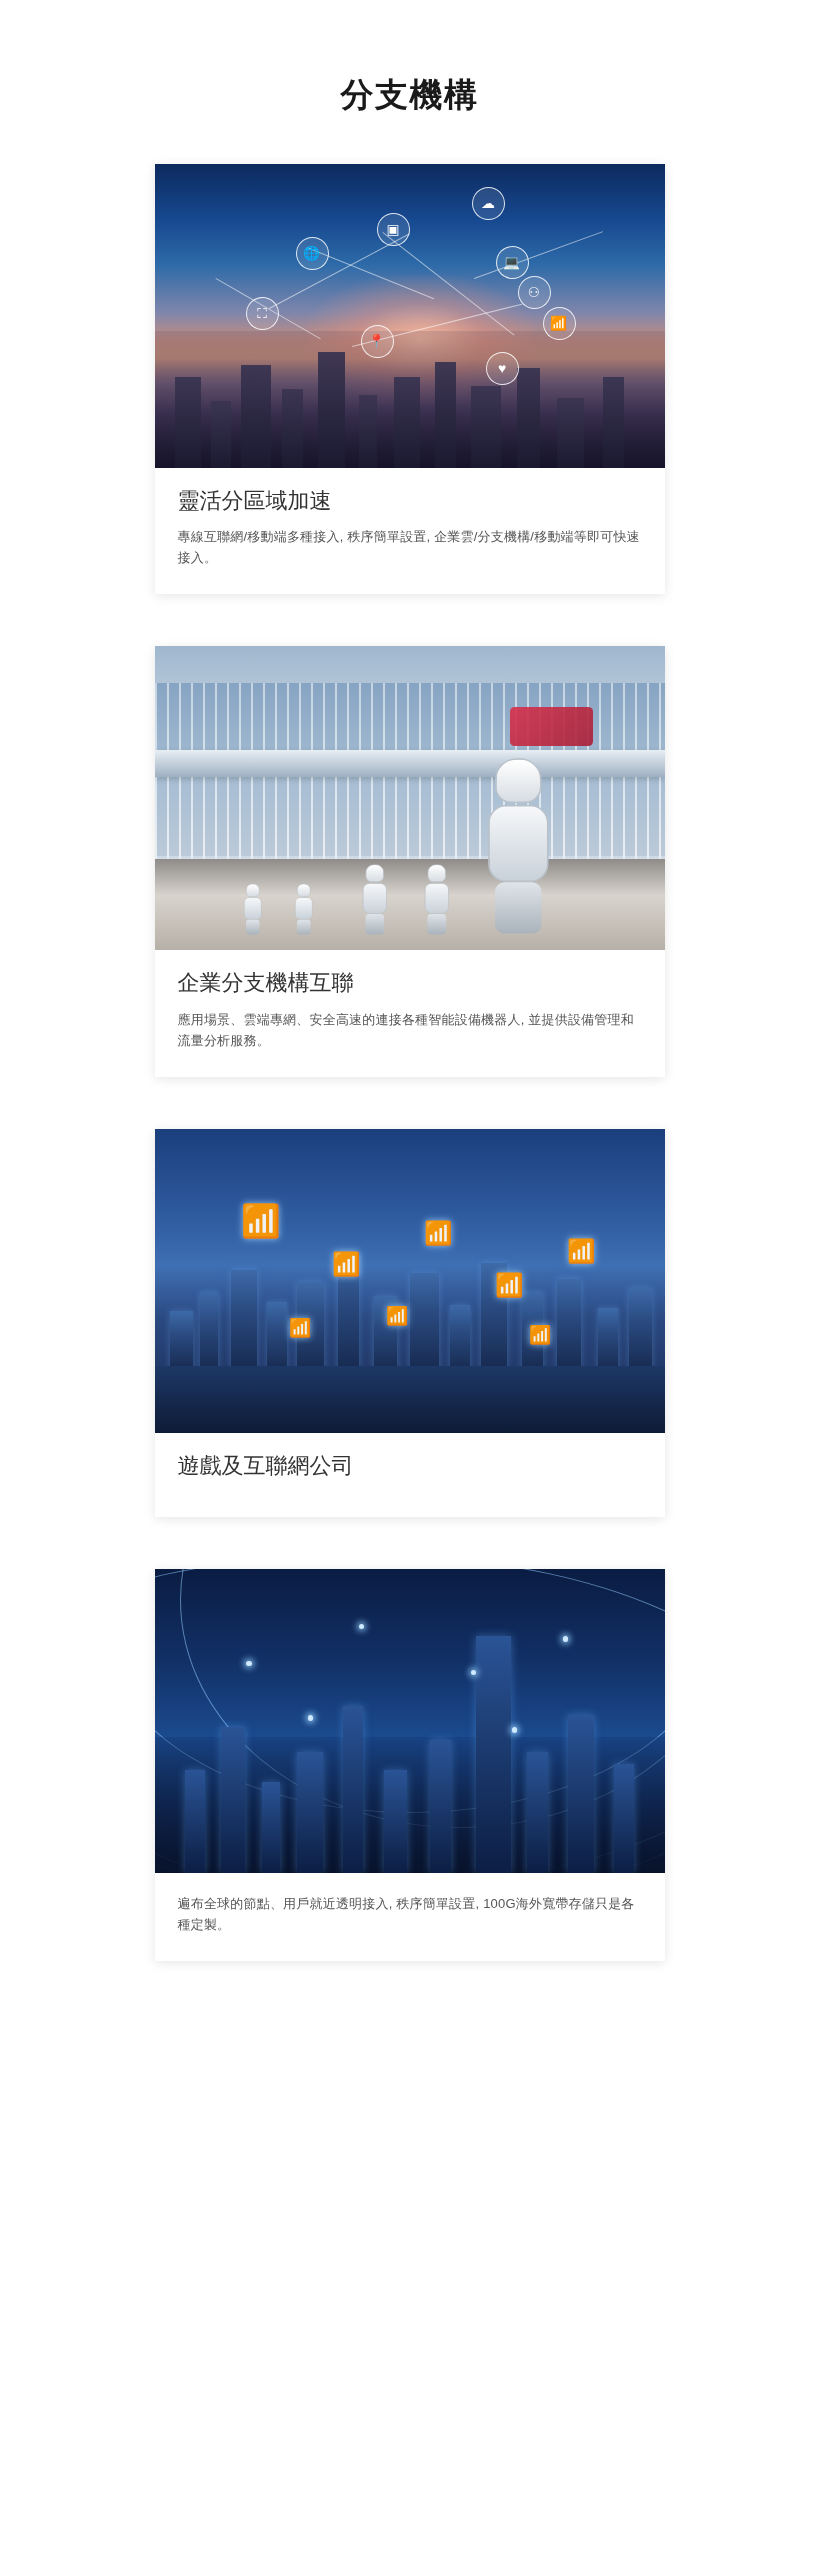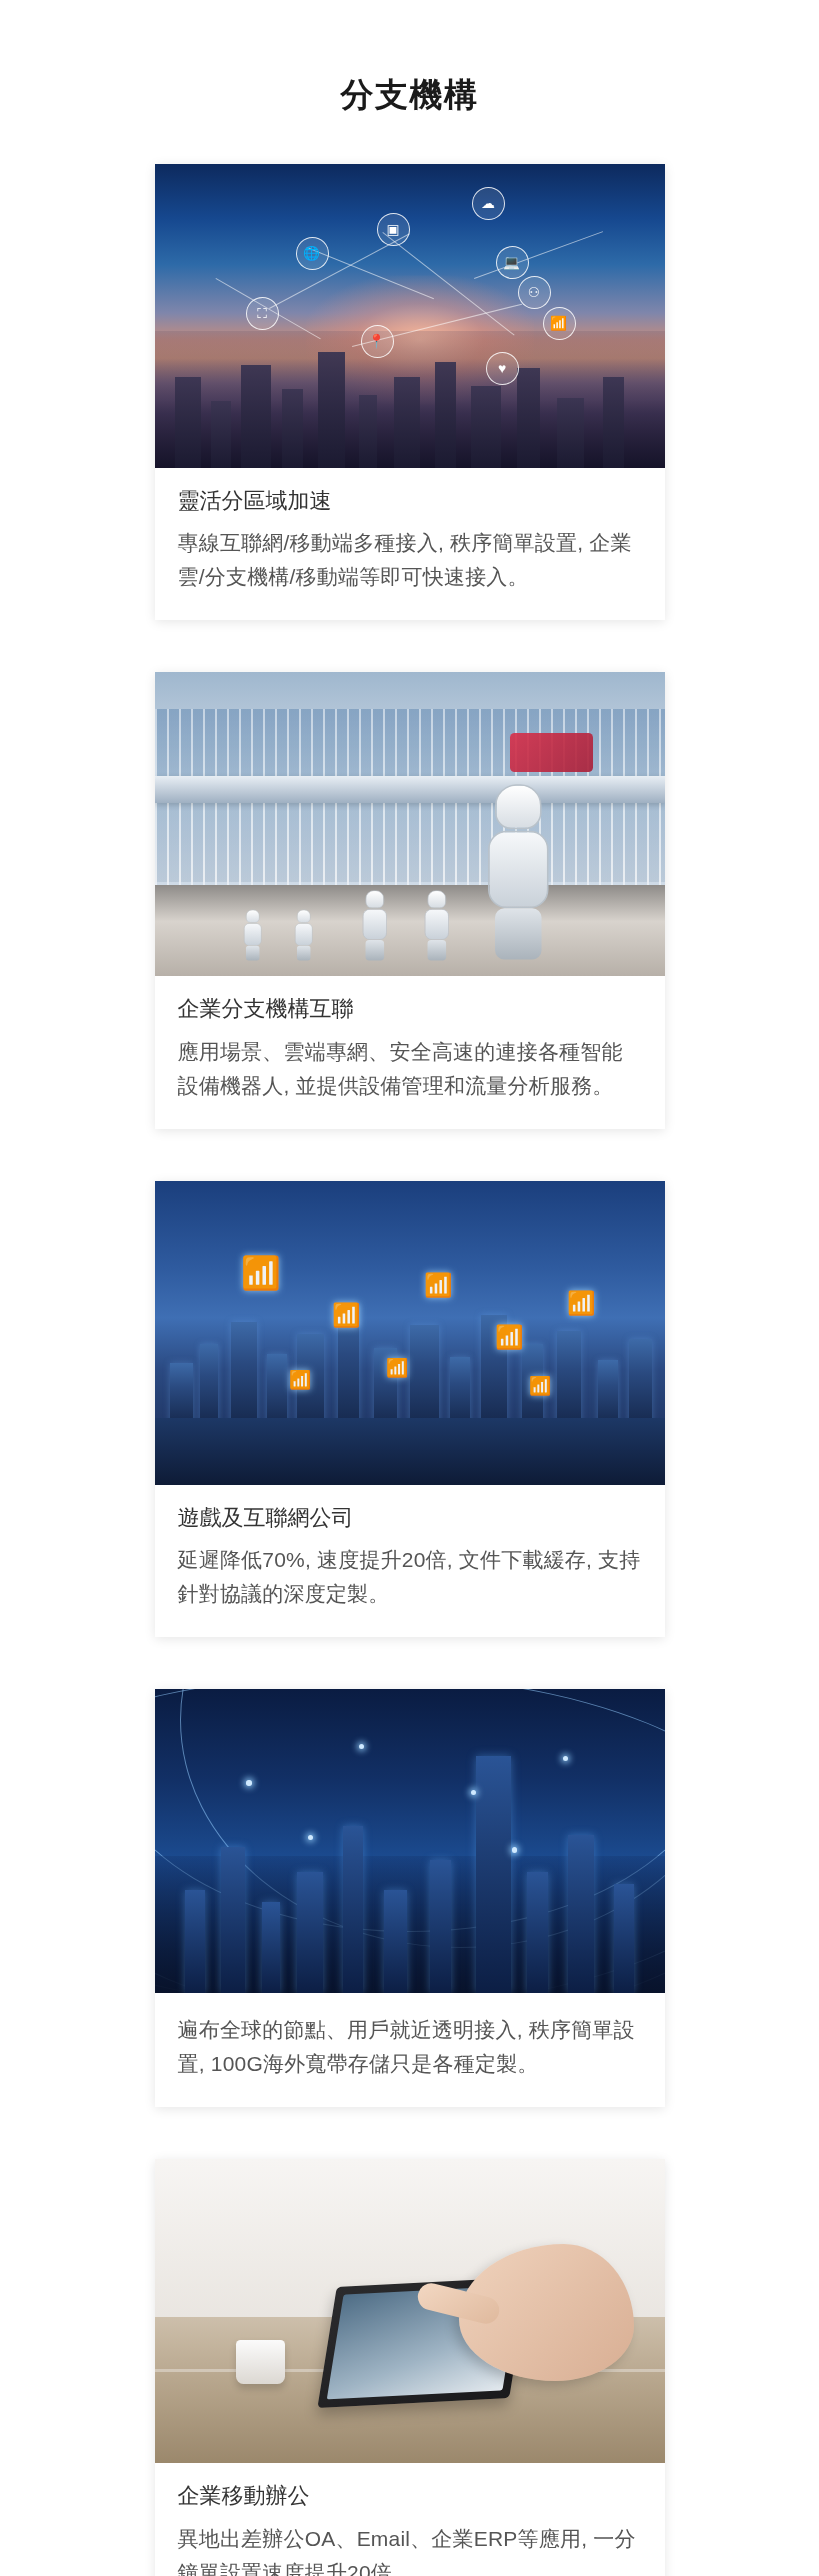--- a/index.html
+++ b/index.html
@@ -49,21 +49,21 @@
 
   .card-title {
     font-size: 22px;
     color: #333333;
     font-weight: 400;
     margin-bottom: 12px;
     line-height: 1.2;
   }
 
   .card-desc {
-    font-size: 21px;
+    font-size: 13px;
     color: #555555;
     line-height: 1.62;
     letter-spacing: 0.2px;
   }
 
   
   .img-network {
     background:
       linear-gradient(to bottom,
         #0d2a5e 0%, #16488f 18%, #2d6aa8 33%,
@@ -362,21 +362,20 @@
       <div class="wifi" style="left:34%;top:40%;">📶</div>
       <div class="wifi" style="left:52%;top:30%;">📶</div>
       <div class="wifi" style="left:66%;top:47%;">📶</div>
       <div class="wifi" style="left:80%;top:36%;">📶</div>
       <div class="wifi" style="left:44%;top:58%;font-size:18px;">📶</div>
       <div class="wifi" style="left:25%;top:62%;font-size:18px;">📶</div>
       <div class="wifi" style="left:72%;top:64%;font-size:18px;">📶</div>
     </div>
     <div class="card-body">
       <div class="card-title">遊戲及互聯網公司</div>
-      <div class="card-desc">延遲降低70%, 速度提升20倍, 文件下載緩存, 支持針對協議的深度定製。</div>
     </div>
   </div>
 
   <div class="card">
     <div class="card-media img-arcs">
       <div class="arc" style="left:-10%;top:-40%;width:120%;height:120%;"></div>
       <div class="arc" style="left:-25%;top:-20%;width:150%;height:130%;"></div>
       <div class="arc" style="left:5%;top:-65%;width:110%;height:150%;"></div>
       <div class="arc" style="left:-40%;top:-5%;width:160%;height:110%;"></div>
       <div class="city2"></div>
@@ -396,33 +395,15 @@
       <div class="node" style="left:62%;top:33%;"></div>
       <div class="node" style="left:80%;top:22%;"></div>
       <div class="node" style="left:30%;top:48%;"></div>
       <div class="node" style="left:70%;top:52%;"></div>
     </div>
     <div class="card-body">
       <div class="card-desc">遍布全球的節點、用戶就近透明接入, 秩序簡單設置, 100G海外寬帶存儲只是各種定製。</div>
     </div>
   </div>
 
-  <div class="card">
-    <div class="card-media img-tablet">
-      <div class="wall"></div>
-      <div class="desk"></div>
-      <div class="deskedge"></div>
-      <div class="cup"></div>
-      <div class="pad">
-        <div class="screen"></div>
-      </div>
-      <div class="hand">
-        <div class="finger"></div>
-      </div>
-    </div>
-    <div class="card-body">
-      <div class="card-title">企業移動辦公</div>
-      <div class="card-desc">異地出差辦公OA、Email、企業ERP等應用, 一分鐘單設置速度提升20倍。</div>
-    </div>
-  </div>
 
 </div>
 
 
 </body></html>

